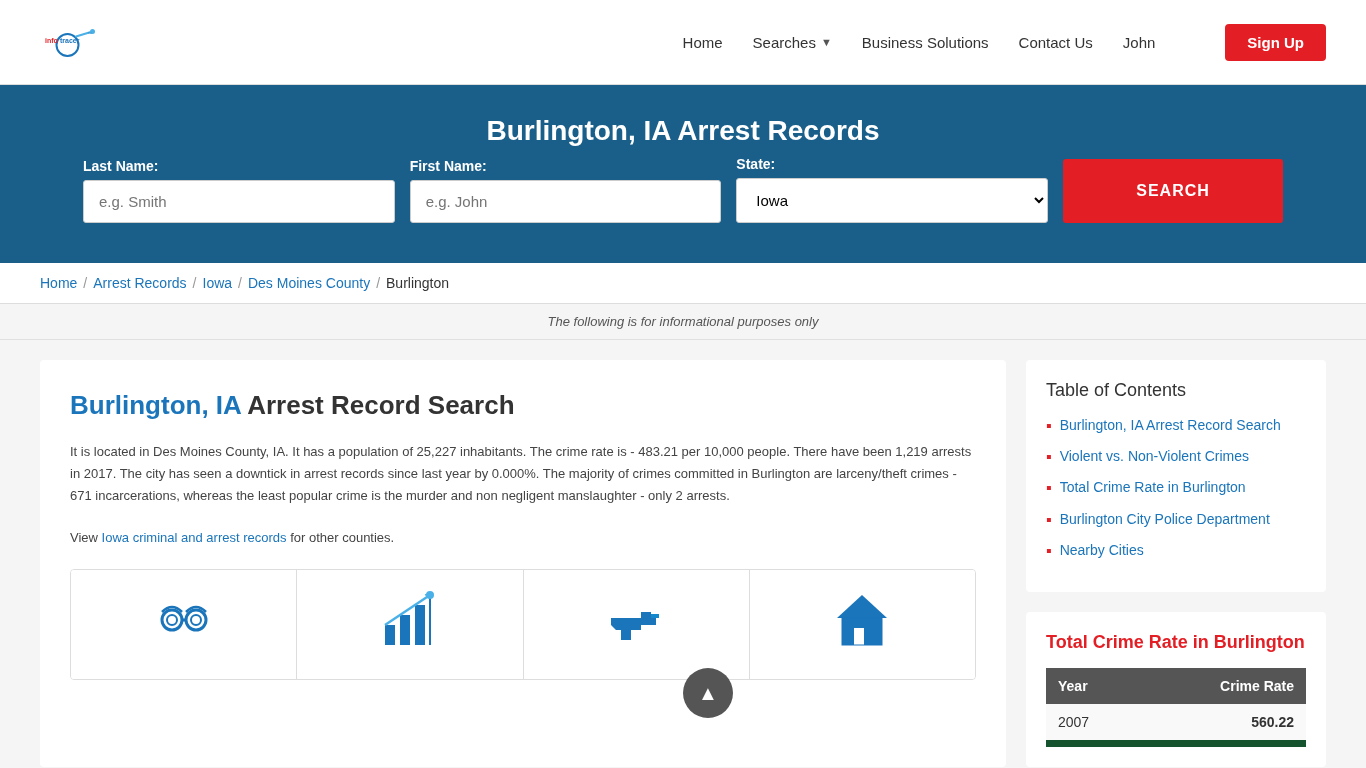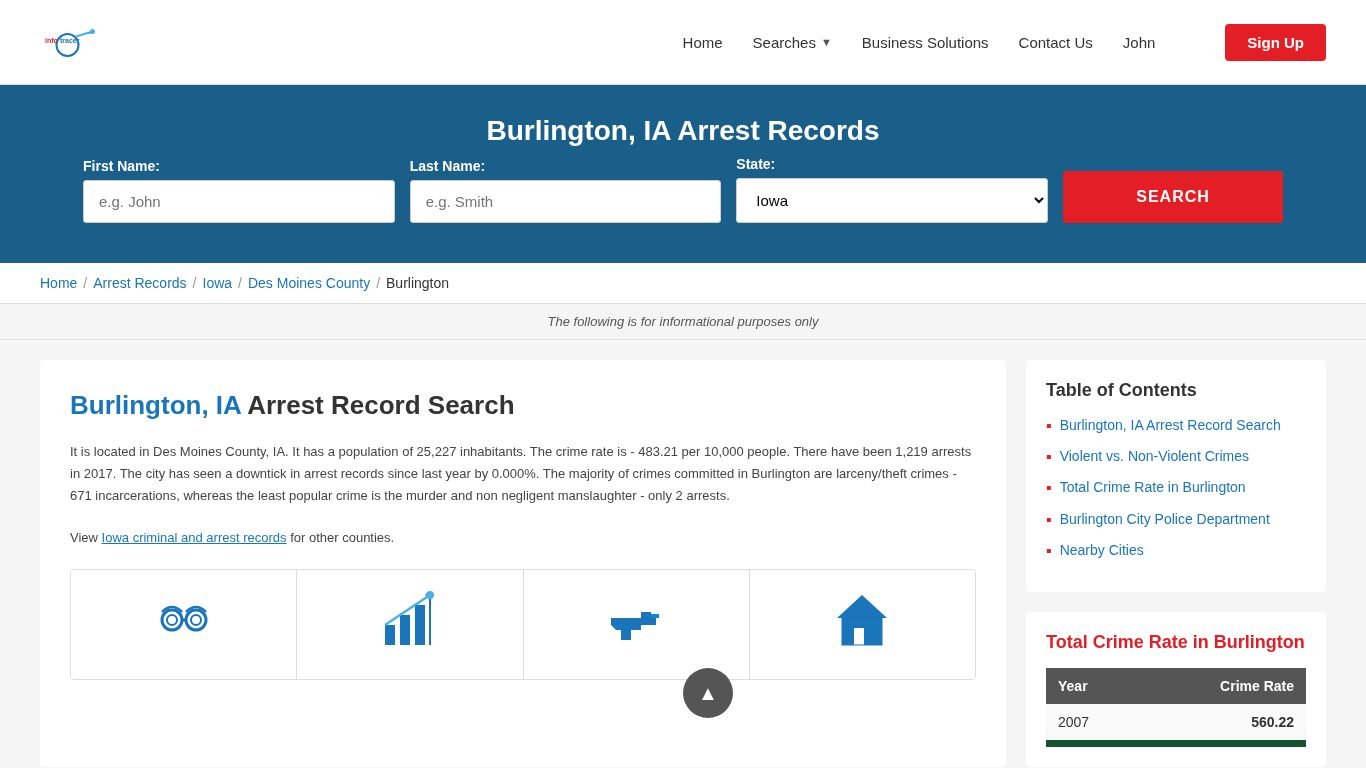--- a/index.html
+++ b/index.html
@@ -94,21 +94,21 @@
     .btn-search {
       background: #e31e24;
       color: #fff;
       border: none;
       padding: 13px 40px;
       font-size: 16px;
       font-weight: bold;
       border-radius: 3px;
       cursor: pointer;
       white-space: nowrap;
-      height: 52px;
+      height: 64px;
       flex-shrink: 0;
       min-width: 220px;
       letter-spacing: 1px;
     }
 
     
     .breadcrumb-bar {
       background: #fff;
       padding: 12px 40px;
       border-bottom: 1px solid #ddd;
@@ -158,21 +158,21 @@
       margin-bottom: 20px;
     }
     .page-heading .blue-text { color: #1a75bb; }
     .page-heading .black-text { color: #333; }
     .description-text {
       color: #444;
       line-height: 1.7;
       font-size: 13px;
       margin-bottom: 20px;
     }
-    .iowa-link { color: #1a75bb; text-decoration: underline; cursor: pointer; text-align: right; }
+    .iowa-link { color: #1a75bb; cursor: pointer; text-align: right; }
 
     
     .stats-row {
       display: flex;
       border: 1px solid #ddd;
       border-radius: 4px;
       overflow: hidden;
       margin-top: 20px;
     }
     .stat-item {
@@ -204,21 +204,21 @@
       flex-shrink: 0;
     }
     .toc-box {
       background: #fff;
       border-radius: 4px;
       padding: 20px;
       margin-bottom: 20px;
     }
     .toc-title {
       font-size: 18px;
-      font-weight: bold;
+      font-weight: normal;
       color: #333;
       margin-bottom: 15px;
     }
     .toc-list { list-style: none; }
     .toc-list li {
       display: flex;
       align-items: flex-start;
       margin-bottom: 12px;
       gap: 8px;
     }
@@ -316,26 +316,26 @@
     <a class="nav-link">Contact Us</a>
     <a class="btn-login">John</a>
     <button class="btn-signup">Sign Up</button>
   </nav>
 </header>
 
 <section class="hero-banner">
   <h1 class="hero-title">Burlington, IA Arrest Records</h1>
   <div class="search-form">
     <div class="form-group">
+      <label class="form-label">Last Name:</label>
+      <input class="form-input" type="text" placeholder="e.g. Smith" style="">
+    </div>
+    <div class="form-group">
       <label class="form-label">First Name:</label>
       <input class="form-input" type="text" placeholder="e.g. John" style="">
-    </div>
-    <div class="form-group">
-      <label class="form-label">Last Name:</label>
-      <input class="form-input" type="text" placeholder="e.g. Smith" style="">
     </div>
     <div class="form-group">
       <label class="form-label">State:</label>
       <select class="form-select">
         <option>Iowa</option>
         <option>Alabama</option>
         <option>Alaska</option>
         <option>Arizona</option>
         <option>Arkansas</option>
         <option>California</option>

